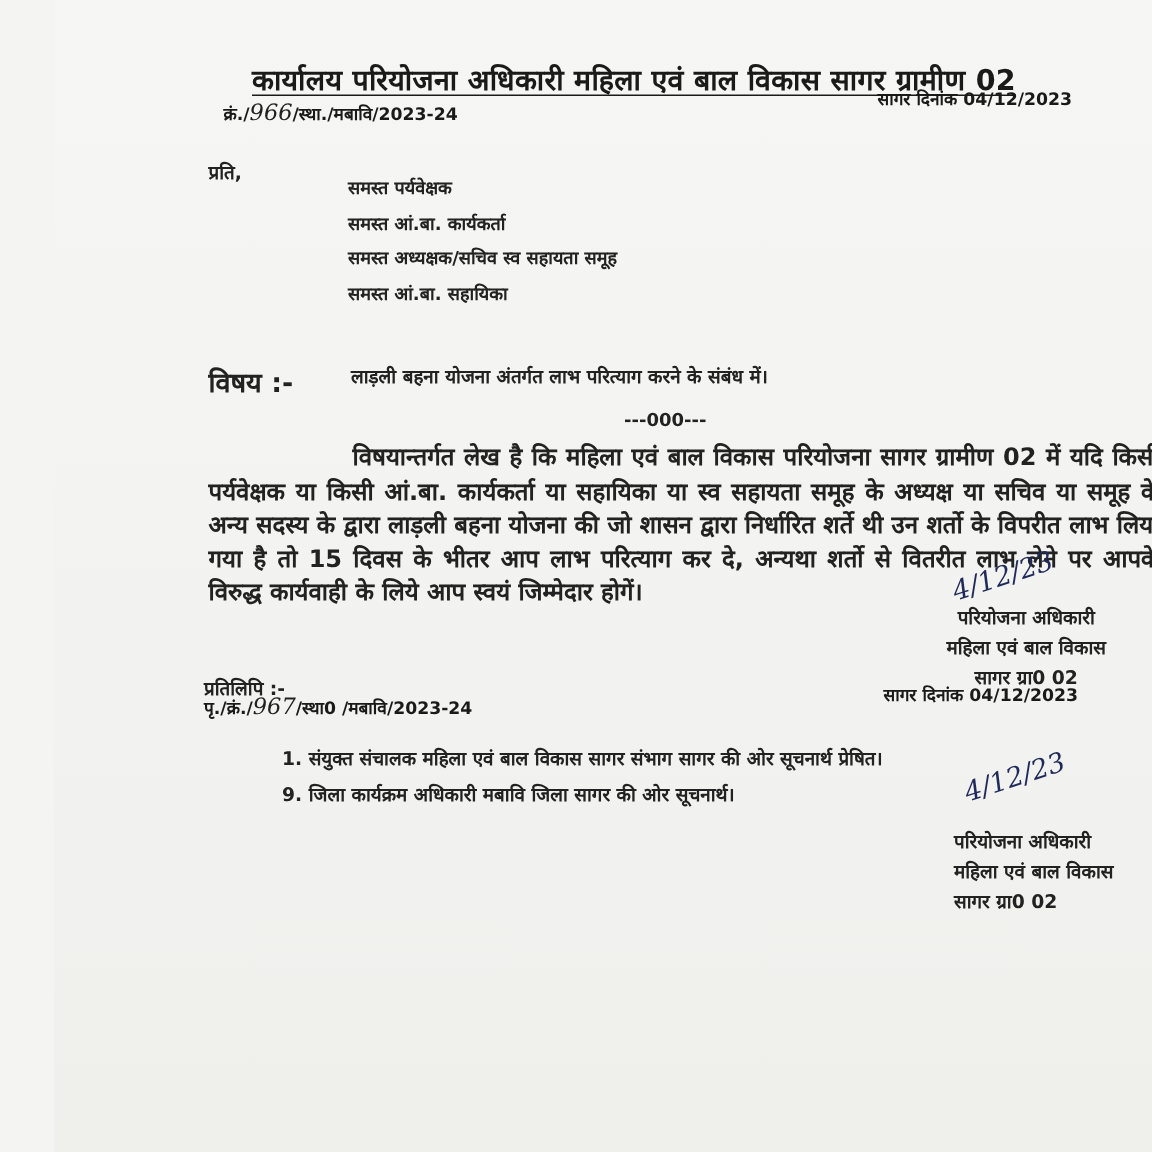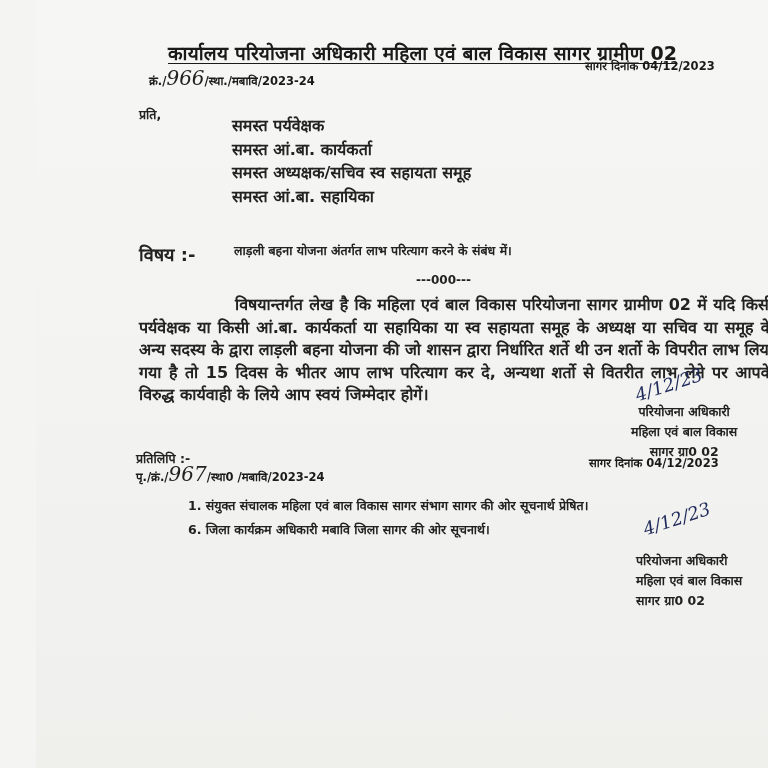--- a/index.html
+++ b/index.html
@@ -18,25 +18,25 @@
   .abs { position: absolute; white-space: nowrap; }
   .title {
     left: 132px; top: 40px;
     font-size: 19px; font-weight: bold;
     text-decoration: underline; text-underline-offset: 3px;
     letter-spacing: 0.2px;
   }
   .small { font-size: 11.5px; font-weight: bold; }
   .body { font-size: 12.5px; font-weight: bold; color: #222; }
   .ref { left: 113px; top: 66px; }
-  .hand { font-family: "DejaVu Serif", serif; font-weight: normal; font-size: 20px; font-style: italic; color: #222; }
+  .hand { font-family: "DejaVu Serif", serif; font-weight: normal; font-size: 15px; font-style: italic; color: #222; }
   .date1 { left: 549px; top: 58px; }
   .prati { left: 103px; top: 106px; }
   .recips { left: 196px; top: 114px; line-height: 23.5px; }
-  .recips div { font-size: 16px; }
+  .recips div { font-size: 12px; }
   .vishay-label { left: 103px; top: 242px; font-size: 18px; }
   .vishay-text { left: 198px; top: 242px; }
   .sep { left: 380px; top: 273px; font-size: 12px; }
   .para {
     position: absolute; left: 103px; top: 294px; width: 634px;
     font-size: 16px; font-weight: bold; line-height: 22.5px;
     text-align: justify; text-indent: 96px; color: #222;
   }
   .sig1 { left: 595px; top: 402px; text-align: center; line-height: 20px; }
   .sig2 { left: 600px; top: 551px; line-height: 20px; }
@@ -86,21 +86,21 @@
   </div>
 
   <div class="abs small ref2">
     <span>पृ./क्रं./</span><span class="hand">967</span><span>/स्था0 /मबावि/2023-24</span>
   </div>
   <div class="abs small date2">सागर दिनांक 04/12/2023</div>
 
   <div class="abs body pratilipi">प्रतिलिपि :-</div>
   <div class="abs body cc">
     <div>1. संयुक्त संचालक महिला एवं बाल विकास सागर संभाग सागर की ओर सूचनार्थ प्रेषित।</div>
-    <div>6. जिला कार्यक्रम अधिकारी मबावि जिला सागर की ओर सूचनार्थ।</div>
+    <div>9. जिला कार्यक्रम अधिकारी मबावि जिला सागर की ओर सूचनार्थ।</div>
   </div>
 
   <div class="sig-mark" style="left:606px; top:508px;">
     <span>4/12/23</span>
   </div>
   <div class="abs body sig2">
     <div>परियोजना अधिकारी</div>
     <div>महिला एवं बाल विकास</div>
     <div>सागर ग्रा0 02</div>
   </div>

